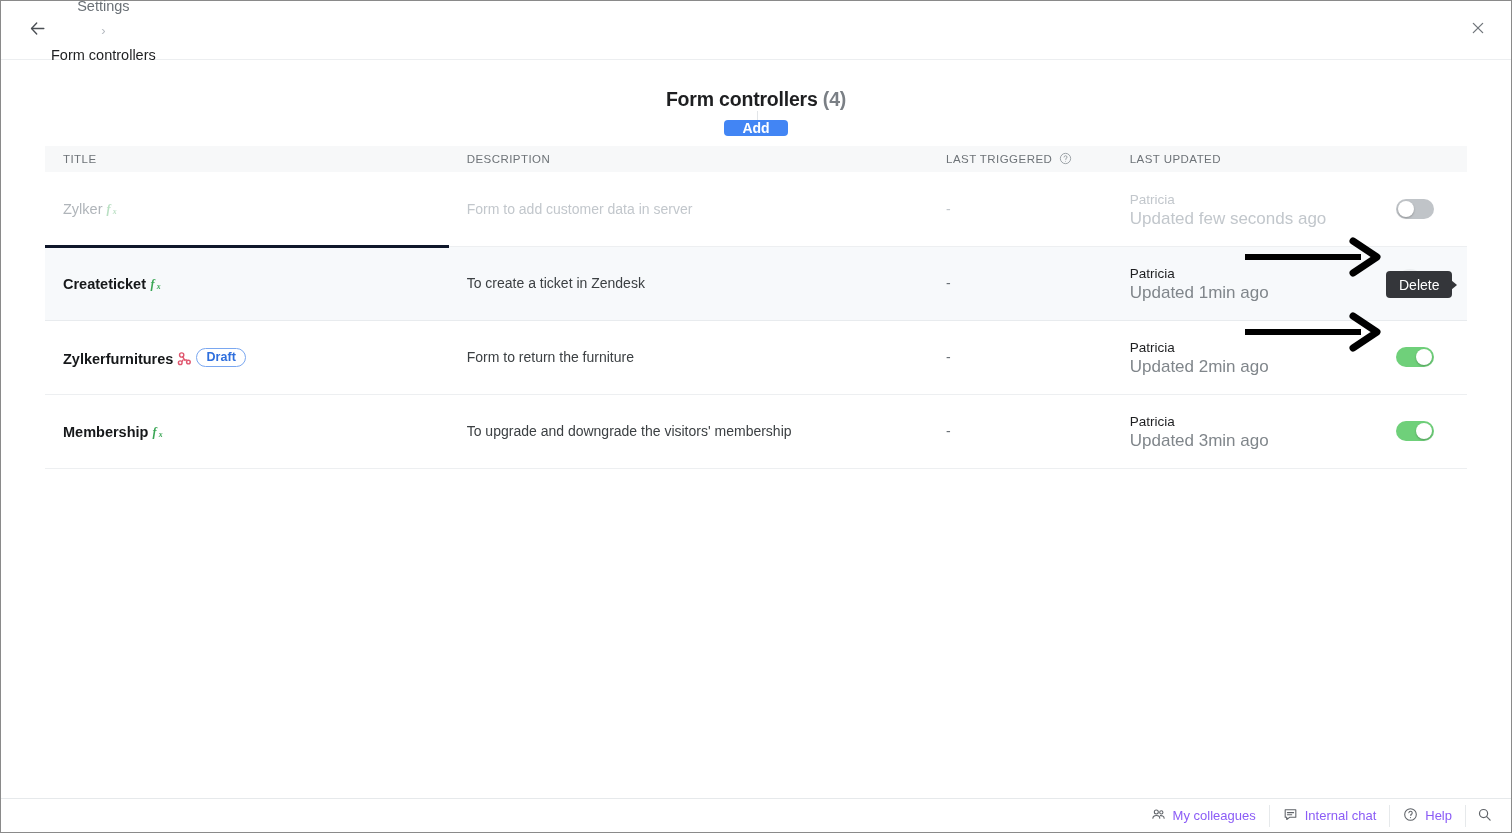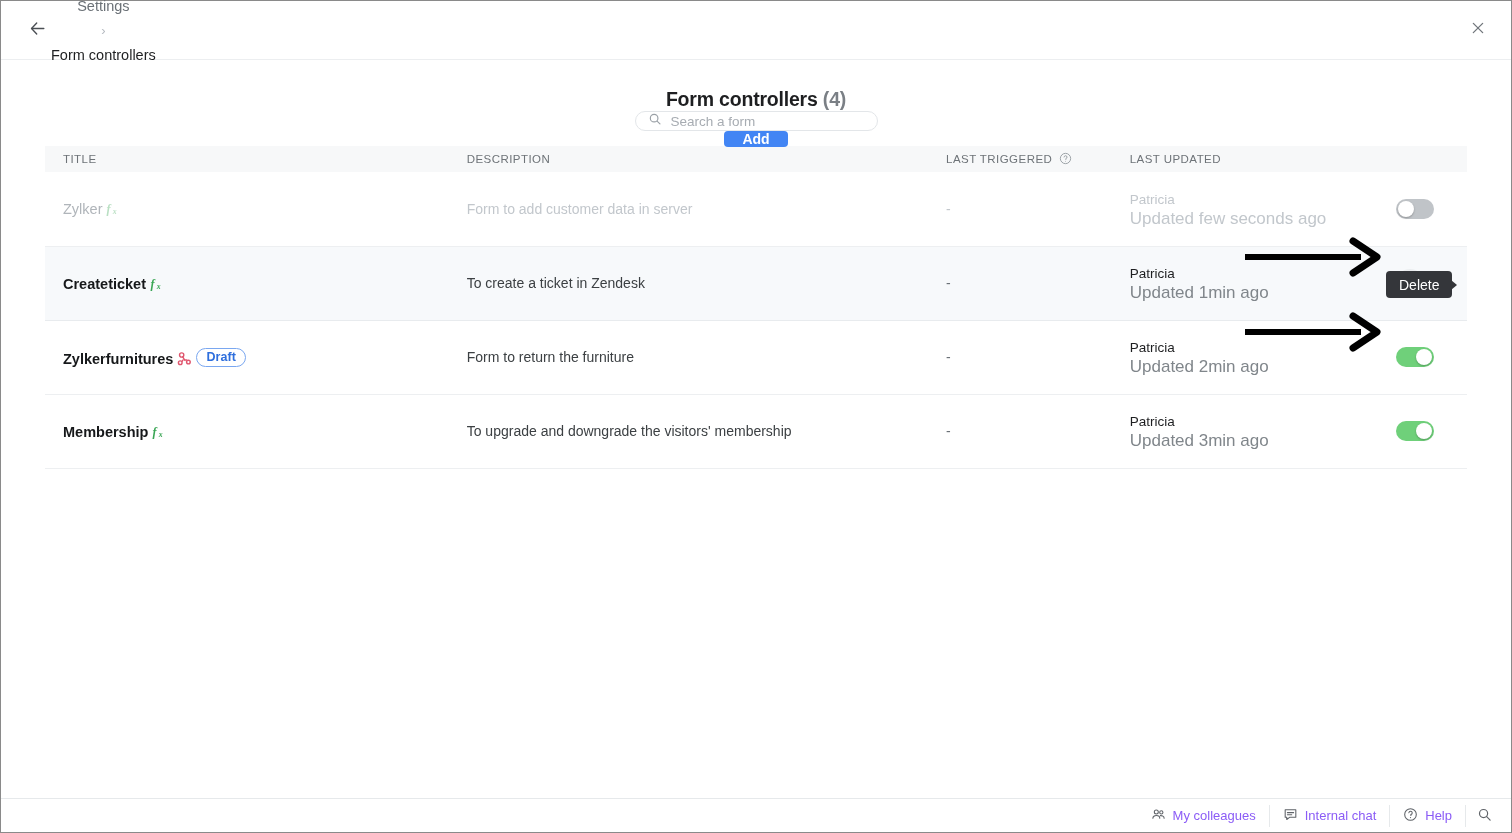--- a/index.html
+++ b/index.html
@@ -113,21 +113,21 @@
   .col-act   { width: 92px; }
 
   .tbl td {
     height: 74px;
     border-bottom: 1px solid #edeff1;
     padding: 0 0 0 18px;
     vertical-align: middle;
     font-size: 14px;
   }
   tr.row-hover td { background: #f7f9fb; border-bottom-color: #e8ebee; }
-  tr.row-hover td:first-child { border-top: 1px solid #0f172a; }
+  tr.row-hover td:first-child { border-top: 3px solid #0f172a; }
 
   .title-cell { display: flex; align-items: flex-end; gap: 3px; }
   .title-text { font-weight: bold; color: #16181a; font-size: 14.5px; }
   .row-disabled .title-text { color: #b0b5ba; font-weight: normal; }
   .row-disabled .desc-text,
   .row-disabled .trig-text,
   .row-disabled .upd-name,
   .row-disabled .upd-time { color: #c2c7cc; }
   .row-disabled .fx-icon { opacity: 0.35; }
 
@@ -237,29 +237,20 @@
   </div>
 
   <div class="content">
 
     <div class="page-head">
       <div class="page-title">
         <span>Form controllers</span>
         <span class="count">(4)</span>
       </div>
       <div class="head-divider"></div>
-      <div class="search-box">
-        <span>
-          <svg width="14" height="14" viewBox="0 0 24 24" fill="none" stroke="currentColor" stroke-width="2" stroke-linecap="round">
-            <circle cx="10.5" cy="10.5" r="6.5"></circle>
-              <line x1="15.5" y1="15.5" x2="20.5" y2="20.5"></line>
-          </svg>
-        </span>
-        <input type="text" placeholder="Search a form" style="">
-      </div>
       <div class="head-spacer"></div>
       <button class="add-btn">Add</button>
     </div>
 
     <div class="table-wrap">
       <table class="tbl">
         <colgroup>
           <col class="col-title">
             <col class="col-desc">
             <col class="col-trig">

